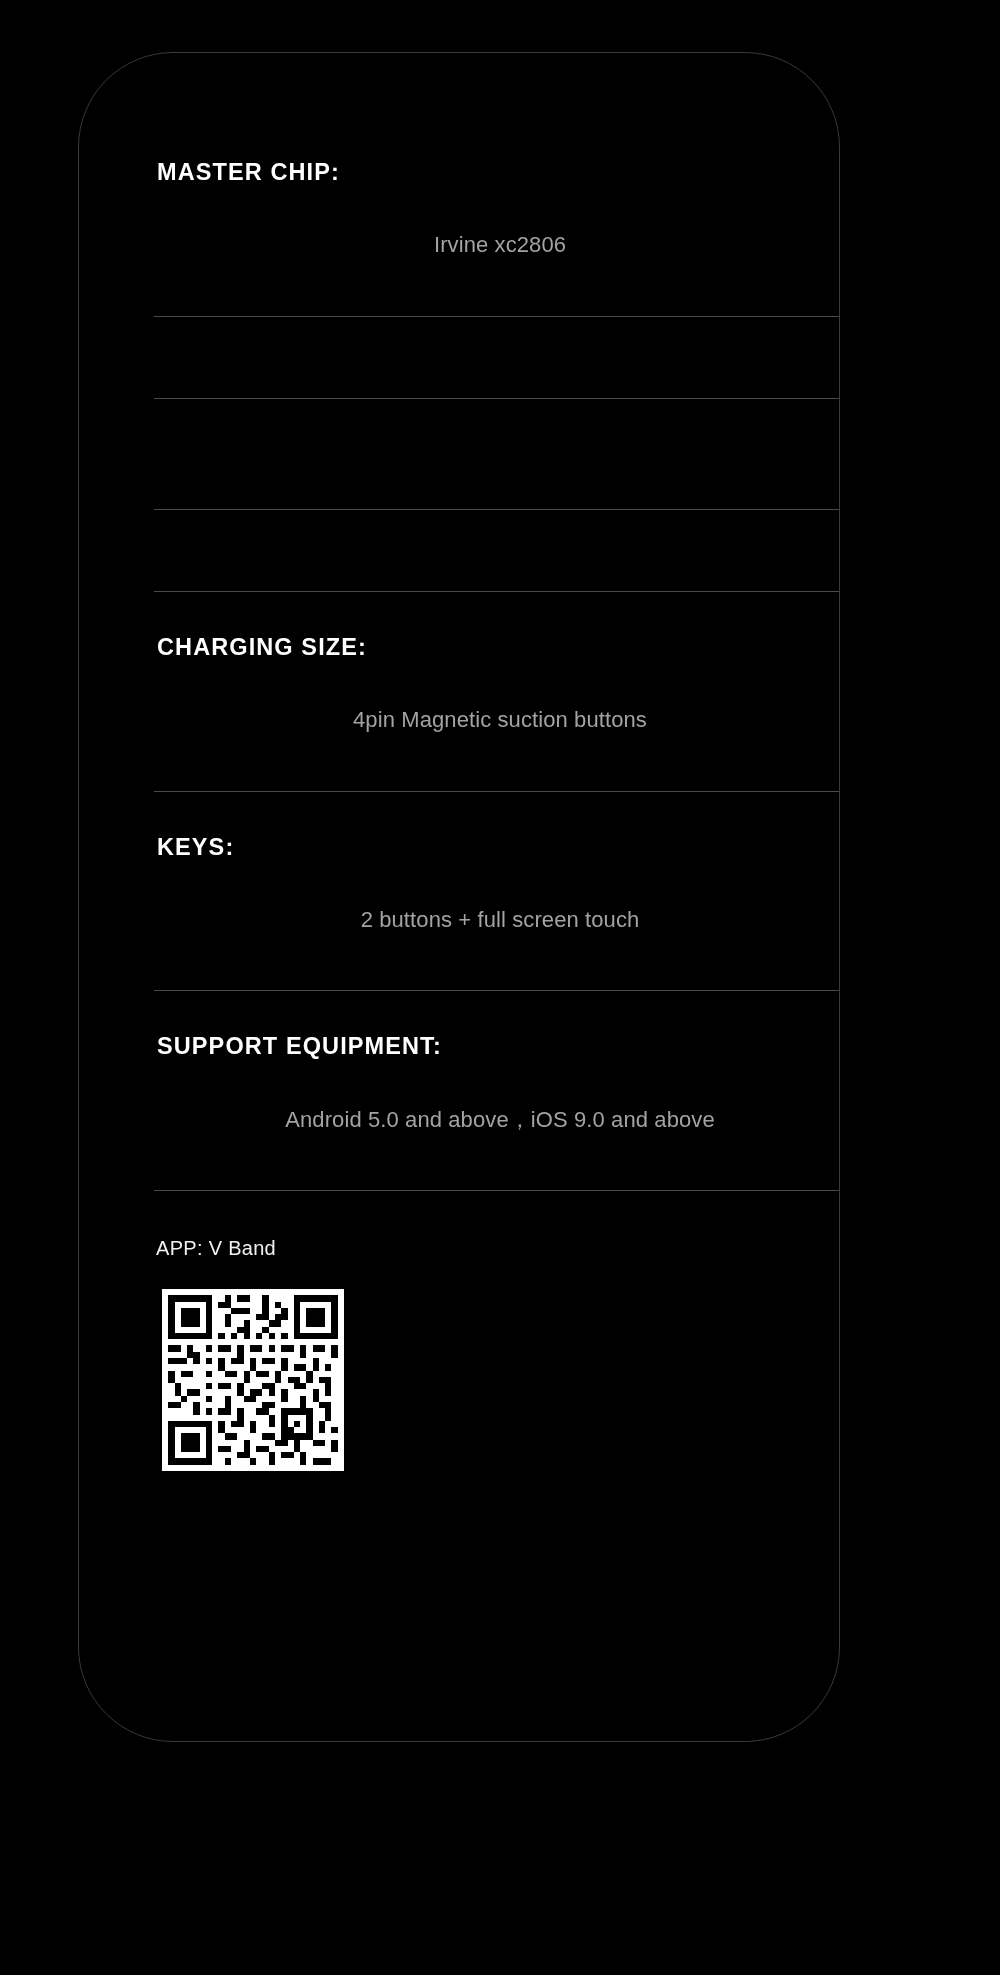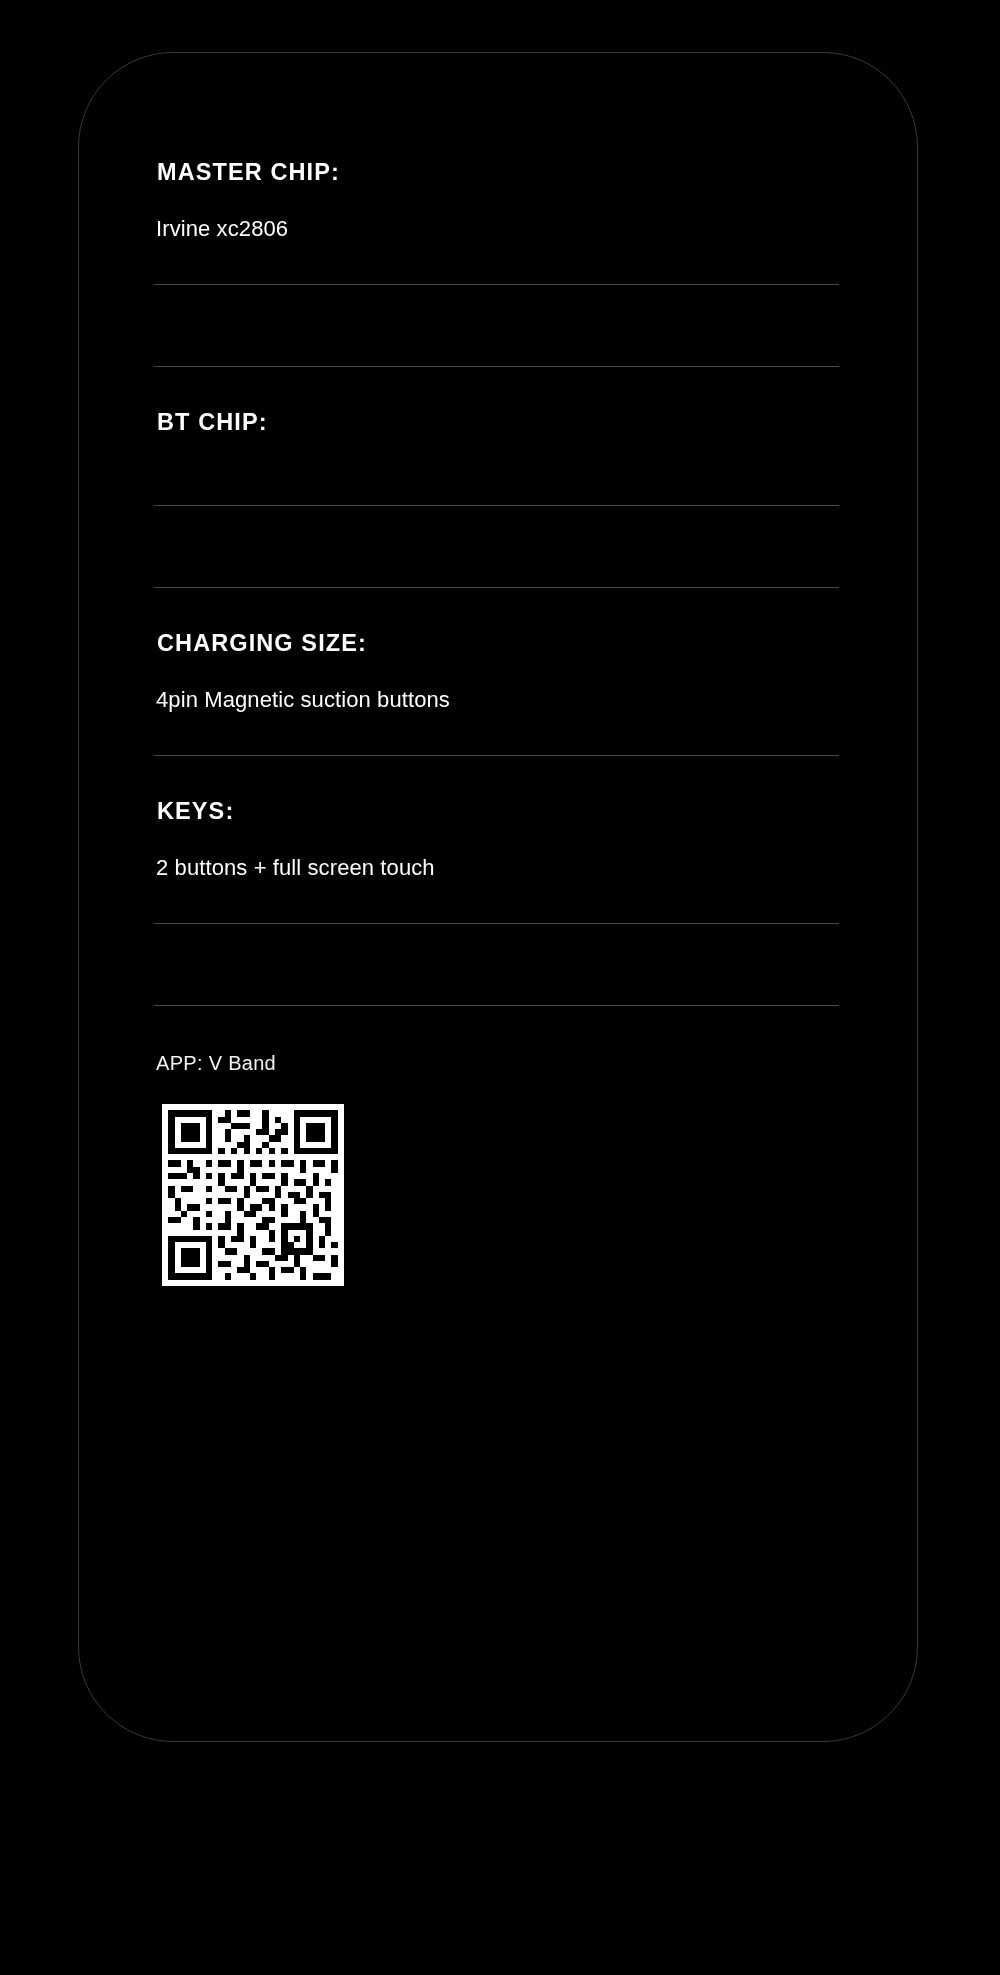--- a/index.html
+++ b/index.html
@@ -17,21 +17,21 @@
   .page {
     position: relative;
     width: 1000px;
     height: 1975px;
     background: #000000;
   }
   .spec-card {
     position: absolute;
     left: 78px;
     top: 52px;
-    width: 840px;
+    width: 762px;
     height: 1690px;
     border: 1px solid #3a3a3a;
     border-radius: 95px;
     box-sizing: border-box;
   }
   .spec-list {
     position: absolute;
     left: 75px;
     top: 105px;
     width: 690px;
@@ -44,25 +44,26 @@
     font-weight: bold;
     letter-spacing: 1.1px;
     color: #ffffff;
     margin: 0;
     padding: 0 0 0 3px;
     line-height: 1.2;
   }
   .spec-value {
     font-size: 22px;
     font-weight: 400;
-    color: #ffffff;
-    margin: 0;
+    color: #a3a3a3;
+    margin: 16px;
     padding: 0 0 0 2px;
     line-height: 1.3;
     letter-spacing: 0.1px;
+    text-align: center;
   }
   .gap-label-value {
     height: 29px;
   }
   .divider {
     height: 1px;
     background: #4a4a4a;
     width: 685px;
     margin: 0;
   }
@@ -110,21 +111,20 @@
       </div>
       <div class="gap-before-divider"></div>
       <div class="divider"></div>
       <div class="gap-after-divider"></div>
 
       <div class="gap-before-divider"></div>
       <div class="divider"></div>
       <div class="gap-after-divider"></div>
 
       <div class="spec-block">
-        <div class="spec-label">BT CHIP:</div>
         <div class="gap-label-value"></div>
       </div>
       <div class="gap-before-divider"></div>
       <div class="divider"></div>
       <div class="gap-after-divider"></div>
 
       <div class="gap-before-divider"></div>
       <div class="divider"></div>
       <div class="gap-after-divider"></div>
 
@@ -139,20 +139,25 @@
 
       <div class="spec-block">
         <div class="spec-label">KEYS:</div>
         <div class="gap-label-value"></div>
         <div class="spec-value">2 buttons + full screen touch</div>
       </div>
       <div class="gap-before-divider"></div>
       <div class="divider"></div>
       <div class="gap-after-divider"></div>
 
+      <div class="spec-block">
+        <div class="spec-label">SUPPORT EQUIPMENT:</div>
+        <div class="gap-label-value"></div>
+        <div class="spec-value">Android 5.0 and above，iOS 9.0 and above</div>
+      </div>
       <div class="gap-before-divider"></div>
       <div class="divider"></div>
       <div class="gap-app"></div>
 
       <div class="app-row">APP:  V  Band</div>
 
       <div class="qr-wrap">
         <div class="qr">
           <svg width="182" height="182" viewBox="0 0 29 29" shape-rendering="crispEdges">
             <rect width="29" height="29" fill="#ffffff"></rect>

